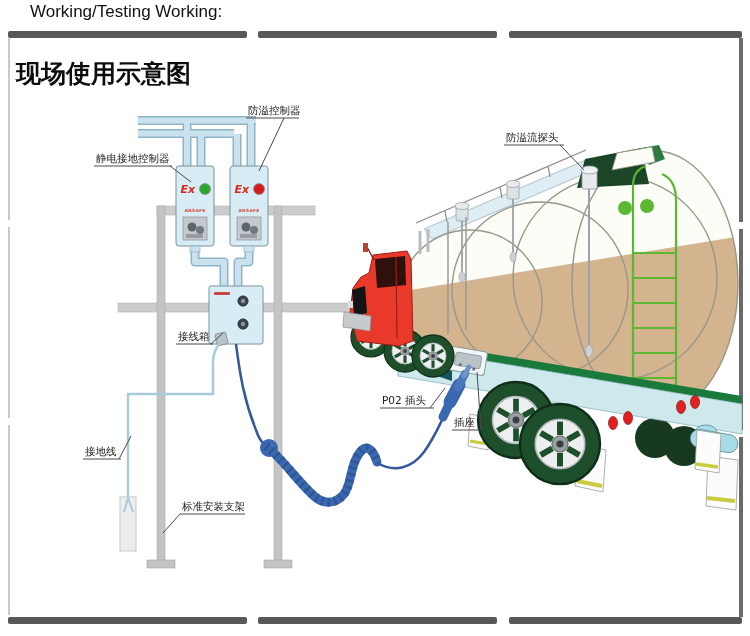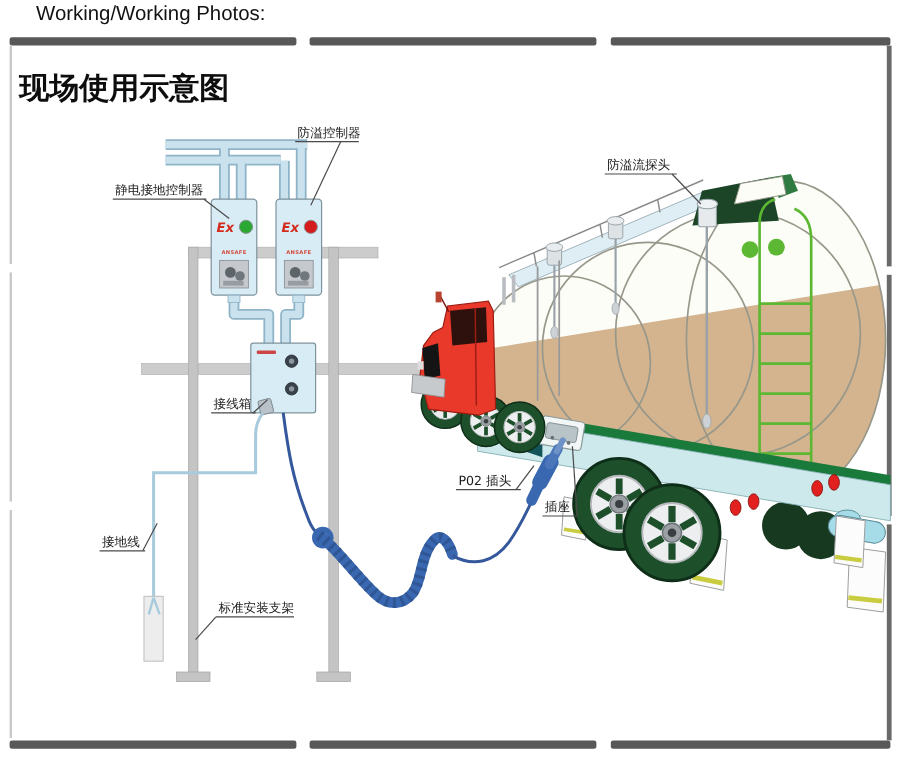--- a/index.html
+++ b/index.html
@@ -7,21 +7,21 @@
          font-family:"DejaVu Sans","Liberation Sans",sans-serif;}
   #hdr{position:absolute;left:30px;top:2px;font-size:17px;color:#121212;
        font-family:"Liberation Sans","DejaVu Sans",sans-serif;}
   svg{position:absolute;left:0;top:0;}
   text{font-family:"DejaVu Sans","Liberation Sans",sans-serif;}
 </style>
 </head>
 <body>
 
 <div id="stage">
-  <div id="hdr">Working/Working Photos:</div>
+  <div id="hdr">Working/Testing Working:</div>
 
   <svg width="750" height="636" viewBox="0 0 750 636">
 
     <g>
       <rect x="8" y="32" width="734" height="588" fill="#ffffff"></rect>
 
       <rect x="8" y="31" width="239" height="7" rx="2" fill="#585858"></rect>
       <rect x="258" y="31" width="239" height="7" rx="2" fill="#585858"></rect>
       <rect x="509" y="31" width="233" height="7" rx="2" fill="#585858"></rect>
 

